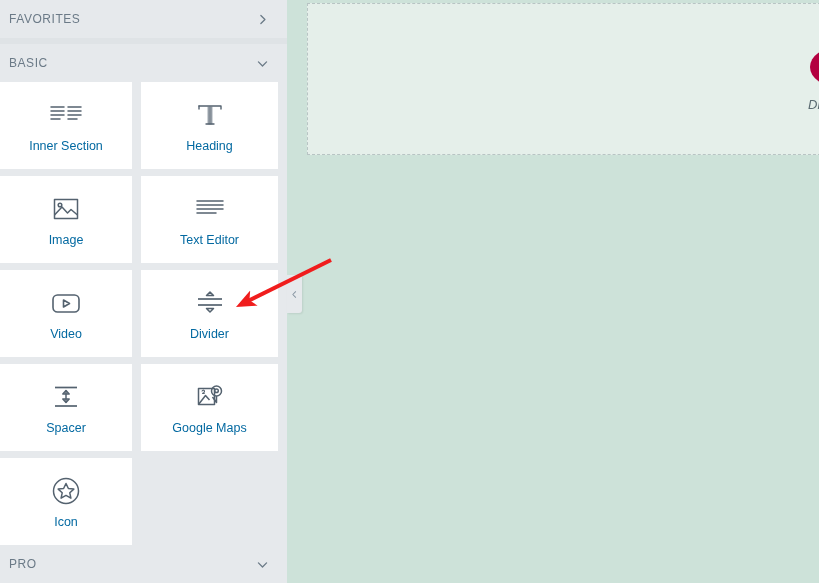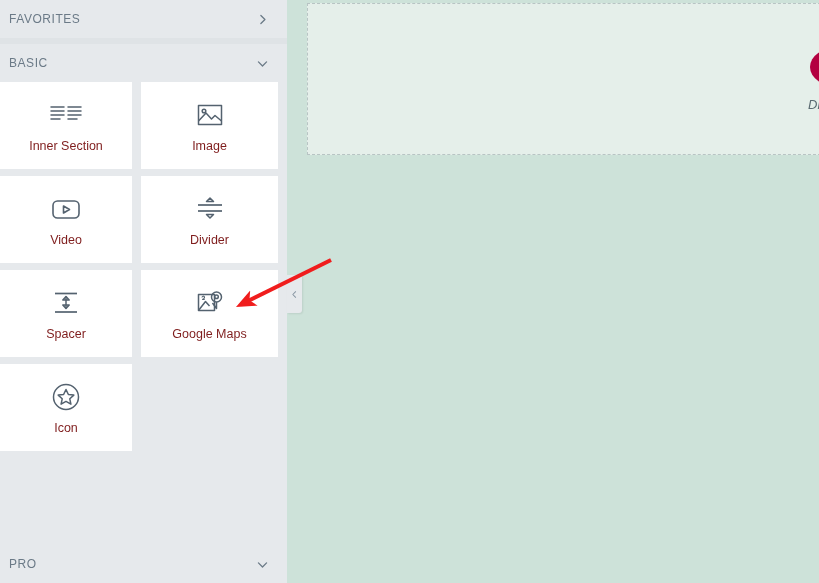--- a/index.html
+++ b/index.html
@@ -77,21 +77,21 @@
     height: 34px;
     display: flex;
     align-items: center;
     justify-content: center;
     color: #54626f;
     margin-bottom: 8px;
   }
   .tile .tile-icon svg { display: block; }
   .tile .tile-label {
     font-size: 12.5px;
-    color: #7f1d1d;
+    color: #0369a1;
     text-align: center;
     line-height: 1;
   }
 
   
   .collapse-handle {
     position: absolute;
     left: 287px;
     top: 275px;
     width: 15px;
@@ -185,32 +185,52 @@
       <div class="tile">
         <span class="tile-icon">
           <svg width="34" height="26" viewBox="0 0 34 26" fill="none" stroke="currentColor" stroke-width="1.5" stroke-linecap="round">
             <path d="M2 5h13M2 9h13M2 13h13M2 17h9"></path>
             <path d="M19 5h13M19 9h13M19 13h13M19 17h9"></path>
           </svg>
         </span>
         <span class="tile-label">Inner Section</span>
       </div>
 
+      <div class="tile">
+        <span class="tile-icon">
+          <svg width="30" height="30" viewBox="0 0 30 30" fill="none" stroke="currentColor" stroke-width="1.4" stroke-linecap="round" stroke-linejoin="round">
+            <path d="M4 6h22v3"></path>
+              <path d="M4 6v3"></path>
+            <path d="M15 7v17"></path>
+              <path d="M11 24h8"></path>
+            <path d="M13.2 7v17M16.8 7v17" stroke-width="0.9"></path>
+          </svg>
+        </span>
+        <span class="tile-label">Heading</span>
+      </div>
 
       <div class="tile">
         <span class="tile-icon">
           <svg width="28" height="26" viewBox="0 0 28 26" fill="none" stroke="currentColor" stroke-width="1.5" stroke-linejoin="round">
             <rect x="2.5" y="3.5" width="23" height="19"></rect>
             <circle cx="8" cy="9" r="1.8"></circle>
             <path d="M2.5 19l7.5-8 5.5 6 3.5-3.5 6.5 5.5"></path>
           </svg>
         </span>
         <span class="tile-label">Image</span>
       </div>
 
+      <div class="tile">
+        <span class="tile-icon">
+          <svg width="30" height="24" viewBox="0 0 30 24" fill="none" stroke="currentColor" stroke-width="1.5" stroke-linecap="round">
+            <path d="M2 4h26M2 8h26M2 12h26M2 16h19"></path>
+          </svg>
+        </span>
+        <span class="tile-label">Text Editor</span>
+      </div>
 
       <div class="tile">
         <span class="tile-icon">
           <svg width="30" height="23" viewBox="0 0 30 23" fill="none" stroke="currentColor" stroke-width="1.6" stroke-linejoin="round">
             <rect x="2" y="3" width="26" height="17" rx="4.5"></rect>
             <path d="M12.5 8l6 3.5-6 3.5z"></path>
           </svg>
         </span>
         <span class="tile-label">Video</span>
       </div>

